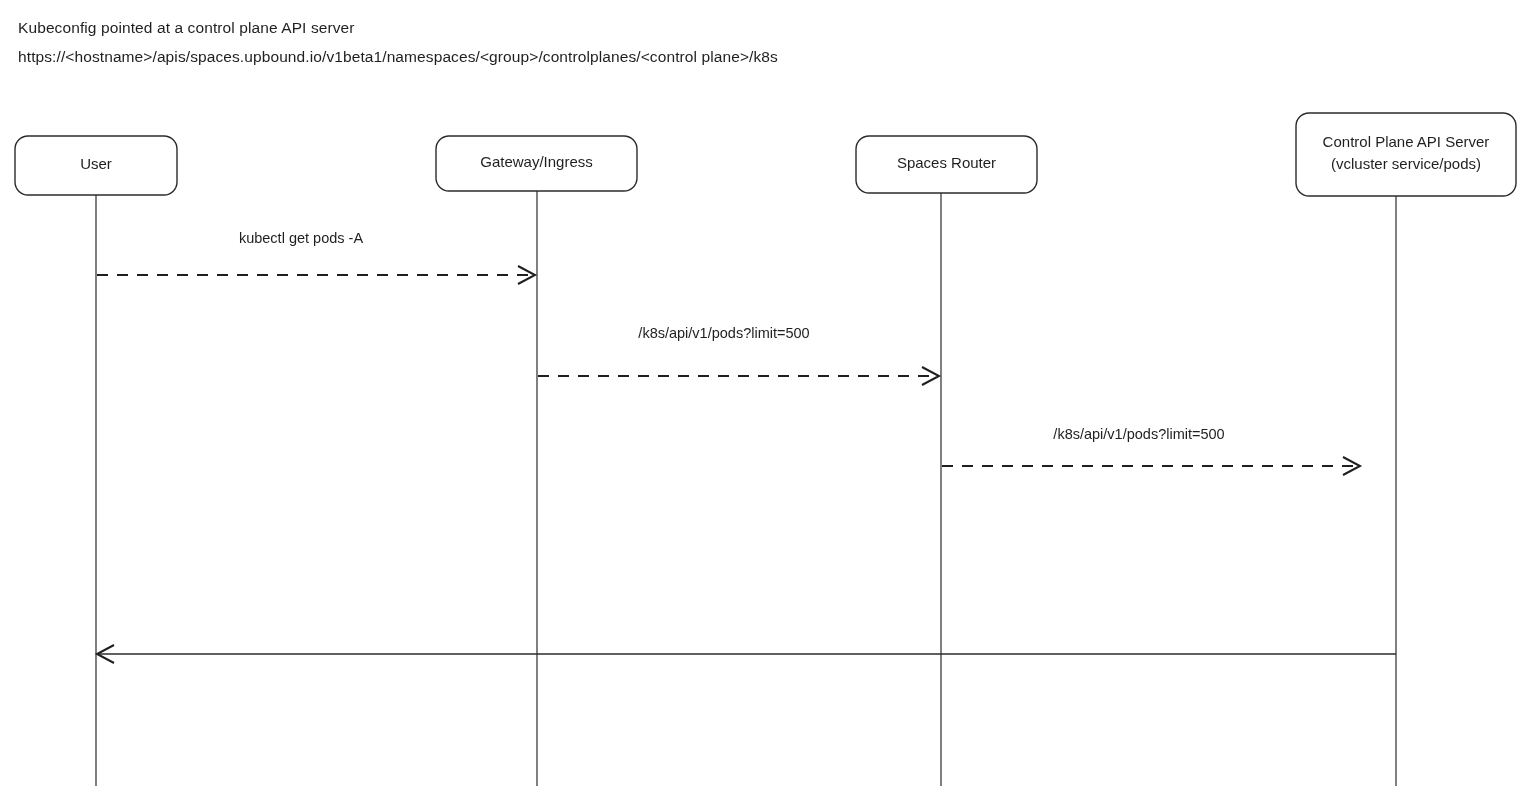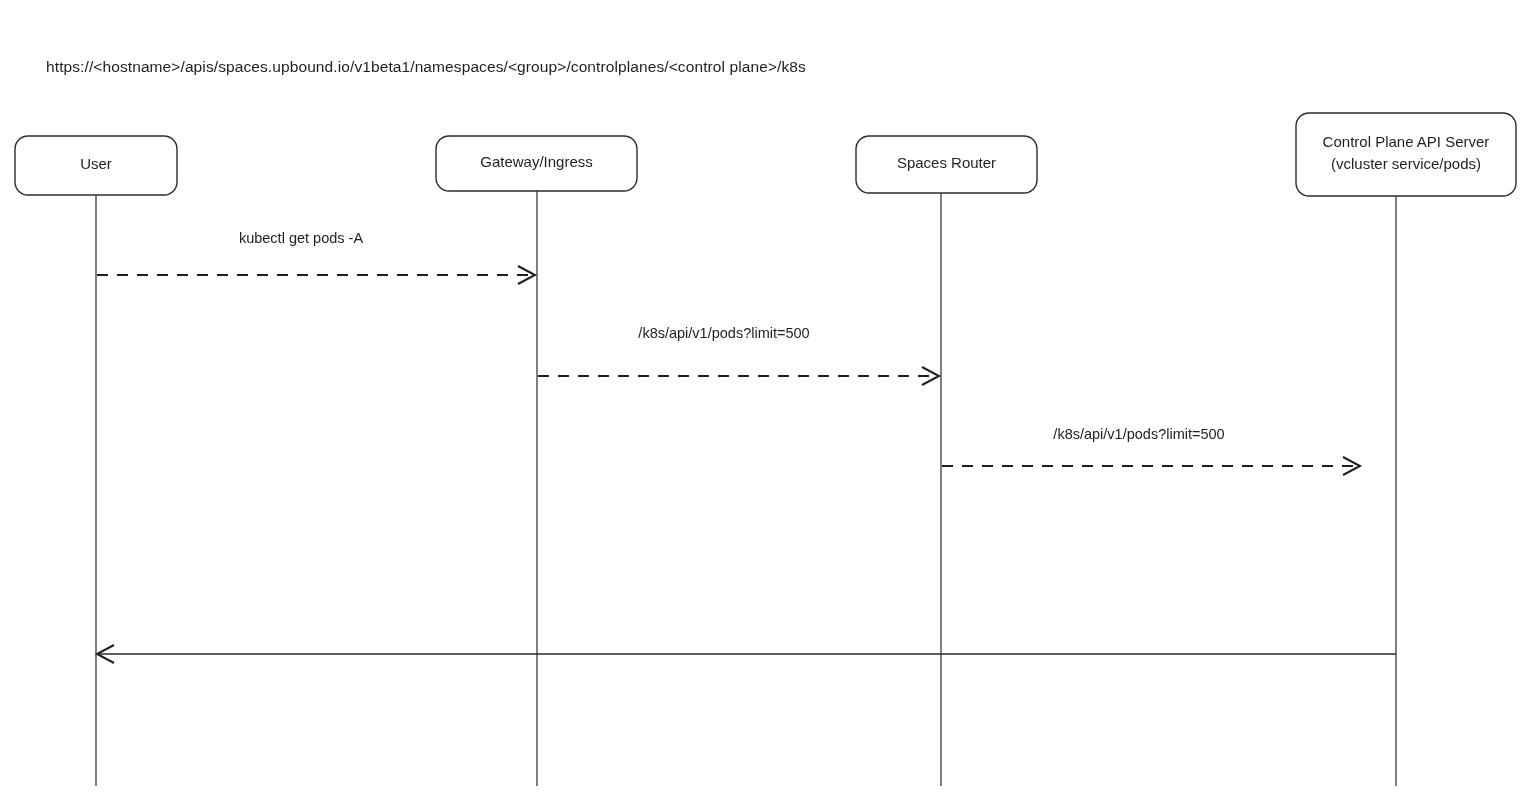--- a/index.html
+++ b/index.html
@@ -23,21 +23,21 @@
 
   .header-text {
     position: absolute;
     font-size: 15.5px;
     line-height: 1.2;
     color: #1f1f1f;
     white-space: nowrap;
     letter-spacing: 0.1px;
   }
   #header-title { left: 18px; top: 19px; }
-  #header-url   { left: 18px; top: 58px; margin-left: 28px; }
+  #header-url   { left: 18px; top: 48px; }
 
   svg#diagram-canvas {
     position: absolute;
     left: 0;
     top: 0;
     width: 1532px;
     height: 803px;
   }
 
   .participant-box {
@@ -81,20 +81,21 @@
     fill: #1f1f1f;
     text-anchor: middle;
     dominant-baseline: middle;
   }
 </style>
 </head>
 <body>
 
 <div id="diagram-root">
 
+  <div class="header-text" id="header-title">Kubeconfig pointed at a control plane API server</div>
 
   <div class="header-text" id="header-url">https://&lt;hostname&gt;/apis/spaces.upbound.io/v1beta1/namespaces/&lt;group&gt;/controlplanes/&lt;control plane&gt;/k8s</div>
 
   <svg id="diagram-canvas" viewBox="0 0 1532 803">
     <g id="lifelines-layer">
         <line x1="96" y1="195" x2="96" y2="786" class="lifeline"></line>
         <line x1="537" y1="191" x2="537" y2="786" class="lifeline"></line>
         <line x1="941" y1="193" x2="941" y2="786" class="lifeline"></line>
         <line x1="1396" y1="196" x2="1396" y2="786" class="lifeline"></line>
       </g>

